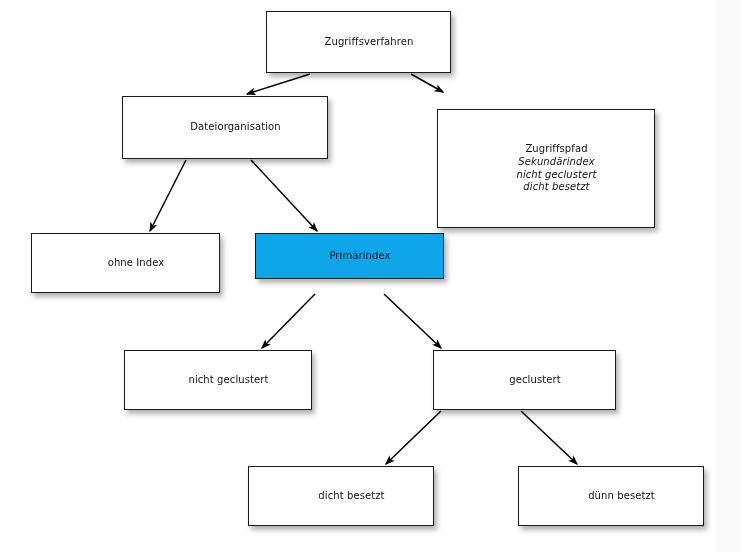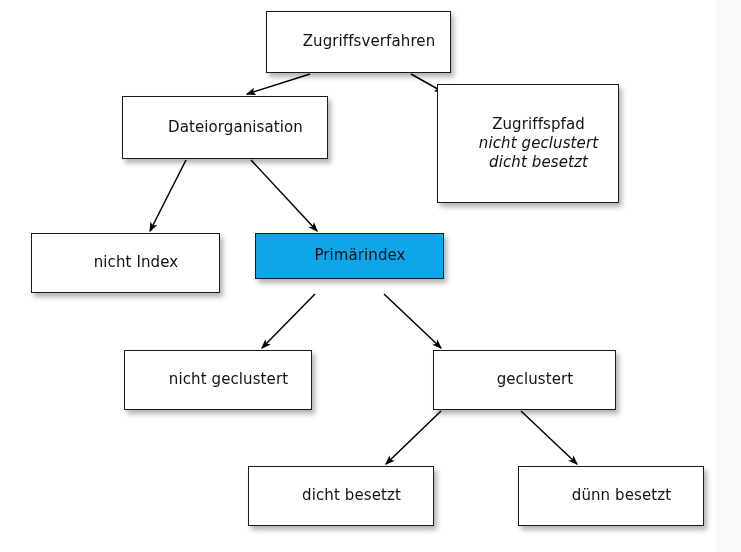--- a/index.html
+++ b/index.html
@@ -39,21 +39,21 @@
     position: absolute;
     box-sizing: border-box;
     background: #ffffff;
     border: 1.6px solid #1a1a1a;
     box-shadow: 3px 4px 5px rgba(0,0,0,0.30);
     display: flex;
     align-items: center;
     justify-content: center;
     text-align: center;
     color: #111111;
-    font-size: 15px;
+    font-size: 10px;
     line-height: 1.28;
     letter-spacing: 0.1px;
     z-index: 2;
     padding-left: 21px;
   }
   .node .lines {
     display: block;
     width: 100%;
   }
   .node .line {
@@ -93,30 +93,31 @@
       <div class="node" style="left: 266px; top: 11px; width: 185px; height: 62px; border-color: rgb(26, 26, 26); background: rgb(255, 255, 255);">
         <span class="lines">
           <span class="line">Zugriffsverfahren</span>
         </span>
       </div>
       <div class="node" style="left: 122px; top: 96px; width: 206px; height: 63px; border-color: rgb(26, 26, 26); background: rgb(255, 255, 255);">
         <span class="lines">
           <span class="line">Dateiorganisation</span>
         </span>
       </div>
-      <div class="node" style="left: 437px; top: 84px; width: 182px; height: 119px; border-color: rgb(26, 26, 26); background: rgb(255, 255, 255);">
+      <div class="node" style="left: 437px; top: 109px; width: 218px; height: 119px; border-color: rgb(26, 26, 26); background: rgb(255, 255, 255);">
         <span class="lines">
           <span class="line">Zugriffspfad</span>
+          <span class="line italic">Sekundärindex</span>
           <span class="line italic">nicht geclustert</span>
           <span class="line italic">dicht besetzt</span>
         </span>
       </div>
       <div class="node" style="left: 31px; top: 233px; width: 189px; height: 60px; border-color: rgb(26, 26, 26); background: rgb(255, 255, 255);">
         <span class="lines">
-          <span class="line">nicht Index</span>
+          <span class="line">ohne Index</span>
         </span>
       </div>
       <div class="node" style="left: 255px; top: 233px; width: 189px; height: 46px; border-color: rgb(26, 26, 26); background: #0ea5e9;">
         <span class="lines">
           <span class="line">Primärindex</span>
         </span>
       </div>
       <div class="node" style="left: 124px; top: 350px; width: 188px; height: 60px; border-color: rgb(26, 26, 26); background: rgb(255, 255, 255);">
         <span class="lines">
           <span class="line">nicht geclustert</span>

